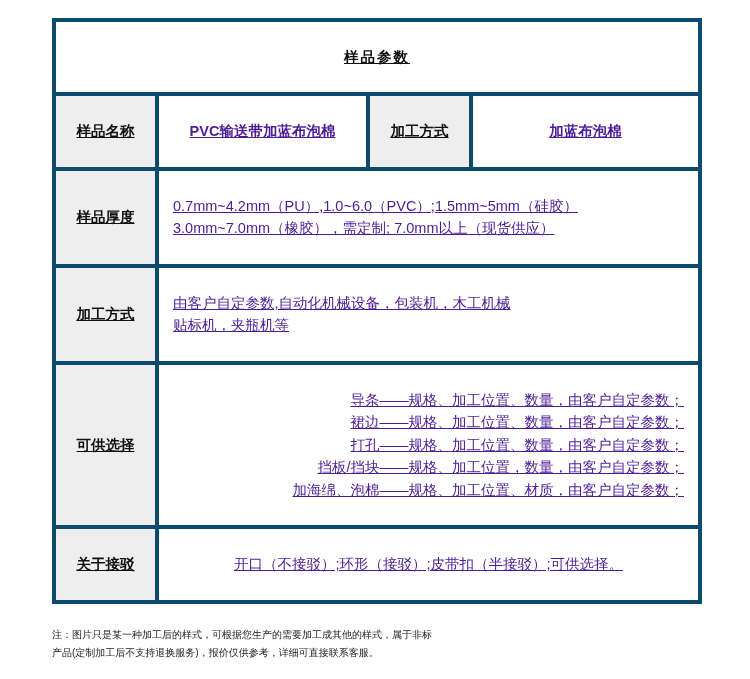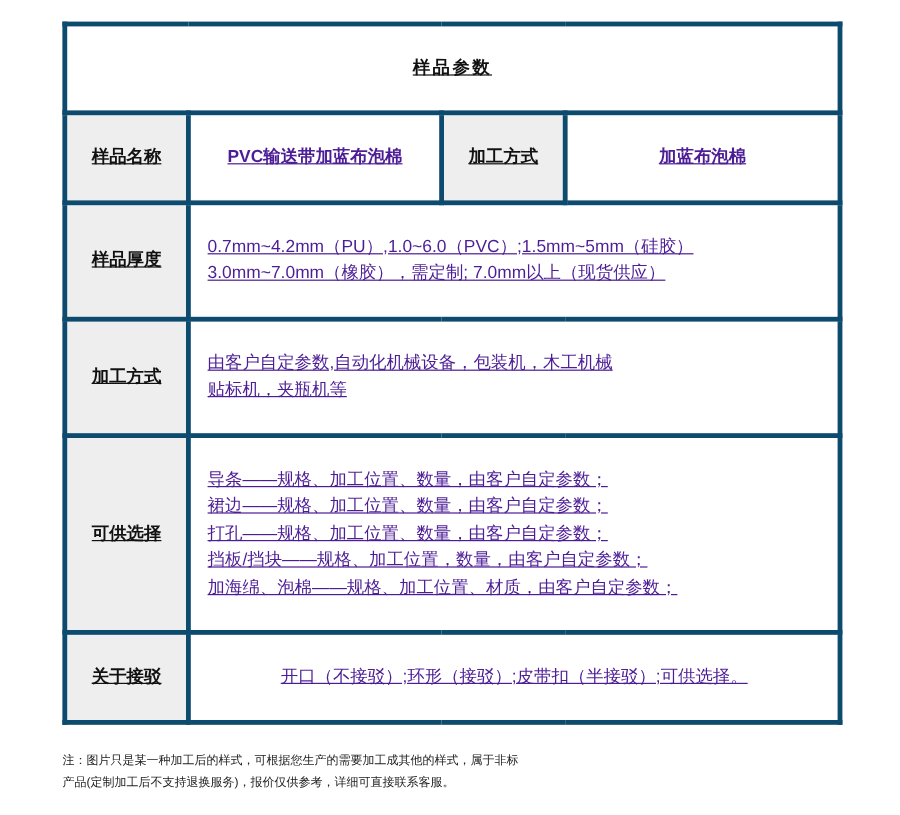--- a/index.html
+++ b/index.html
@@ -65,21 +65,21 @@
     text-align: left;
     font-size: 14px;
     line-height: 1.75;
   }
   .value-center {
     text-align: center;
     font-weight: bold;
     font-size: 15.5px;
   }
   .value-block {
-    text-align: left;
+    text-align: right;
     font-size: 14px;
     line-height: 1.95;
     padding: 16px 14px 16px 26px;
   }
   .value-note {
     text-align: center;
     font-size: 14px;
     padding: 14px 14px;
   }
   .cell-line {

